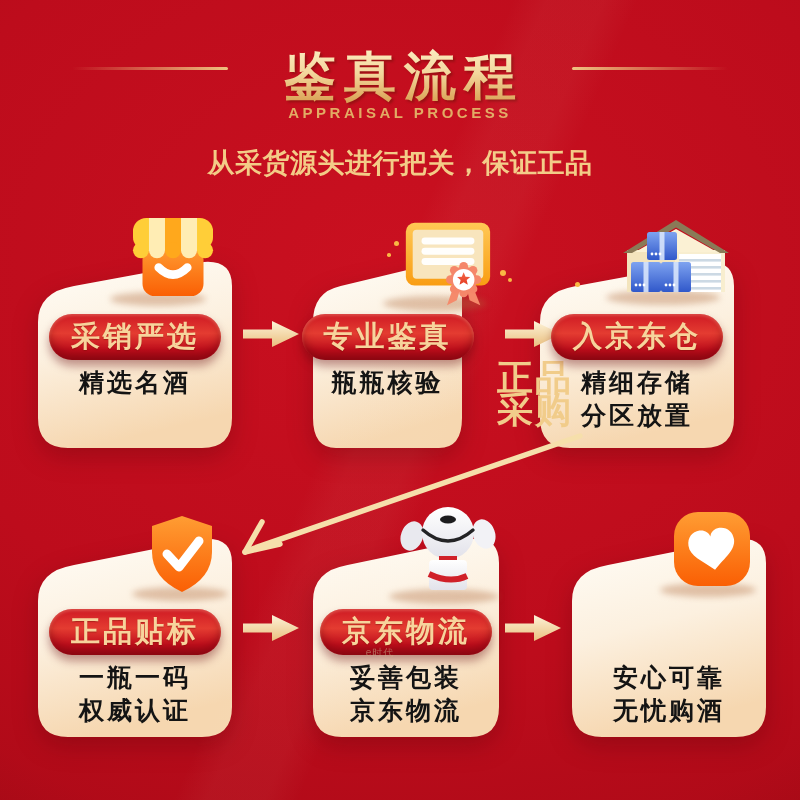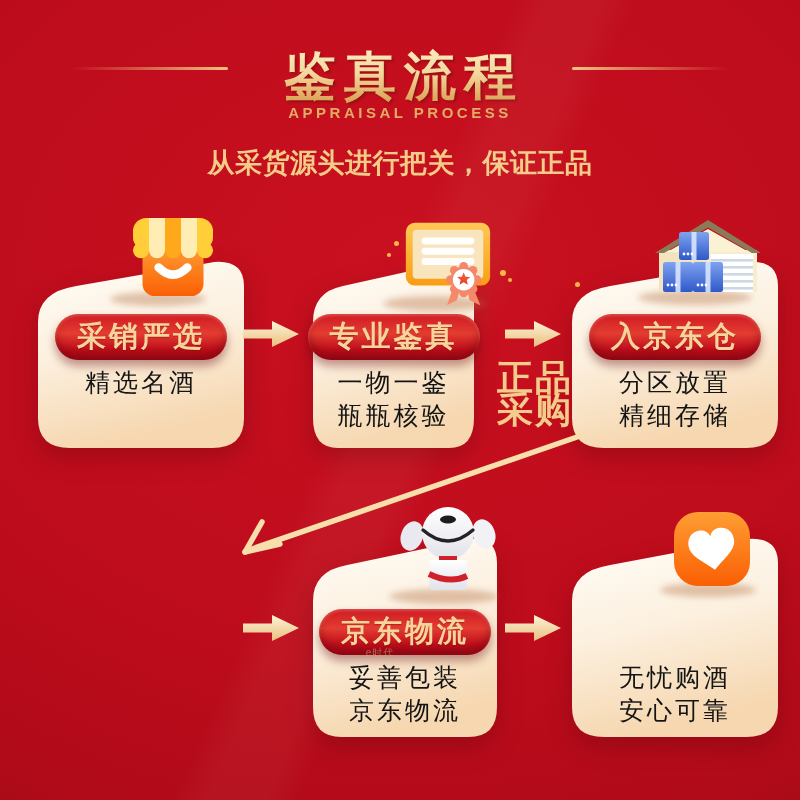--- a/index.html
+++ b/index.html
@@ -27,39 +27,39 @@
   .title-line.right{left:572px;background:linear-gradient(270deg,rgba(238,194,126,0),#eec27e);}
   .subtitle{
     position:absolute;top:104px;left:0;width:800px;text-align:center;
     font-size:15px;font-weight:700;letter-spacing:3.5px;color:#e2ab64;
   }
   .tagline{
     position:absolute;top:145px;left:0;width:800px;text-align:center;
     font-size:27px;font-weight:800;letter-spacing:.5px;color:#f3cc87;
   }
   
-  .card{position:absolute;width:194px;padding-left:12px;}
+  .card{position:absolute;width:194px;}
   .card.r1{top:258px;height:190px;}
   .card.r2{top:535px;height:202px;}
   .card-bg{position:absolute;inset:0;width:100%;height:100%;filter:drop-shadow(0 9px 12px rgba(90,4,10,.32));}
   .icon{position:absolute;z-index:3;}
   .icon-shadow{position:absolute;z-index:2;border-radius:50%;background:rgba(176,108,64,.38);filter:blur(3px);}
   .badge{
     position:absolute;left:50%;transform:translateX(-50%);z-index:4;
     height:46px;display:flex;align-items:center;padding:0 22px;border-radius:24px;
     white-space:nowrap;font-size:29px;font-weight:800;letter-spacing:3px;color:#f7d49c;
     background:linear-gradient(180deg,#cf1a24 0%,#e43c31 42%,#c00e1c 78%,#a80a17 100%);
     box-shadow:0 6px 10px rgba(100,5,10,.4), inset 0 2px 3px rgba(255,170,140,.35), inset 0 -6px 10px rgba(100,0,8,.45);
     text-shadow:0 1px 1px rgba(110,15,0,.4);
   }
   .card.r1 .badge{top:56px;}
   .card.r2 .badge{top:74px;}
   .card-text{
     position:absolute;left:0;width:100%;z-index:4;text-align:center;
-    font-size:25px;line-height:33px;font-weight:400;letter-spacing:3px;color:#141414;
+    font-size:25px;line-height:33px;font-weight:700;letter-spacing:3px;color:#141414;
   }
   .card.r1 .card-text{top:108px;}
   .card.r2 .card-text{top:126px;}
   
   .h-arrow{position:absolute;width:56px;height:34px;z-index:1;}
   .conn-label{
     position:absolute;left:497px;top:362px;width:76px;z-index:1;text-align:center;
     font-size:36px;line-height:32px;font-weight:800;letter-spacing:2px;color:#f1cc8a;
   }
   .diag{position:absolute;left:205px;top:420px;width:400px;height:150px;z-index:1;}
@@ -201,26 +201,25 @@
           <circle cx="76.5" cy="52.5" r="4.5"></circle>
         <circle cx="67" cy="62" r="13.5"></circle>
       </g>
       <circle cx="67" cy="62" r="11" fill="#ffffff"></circle>
       <polygon points="67,54.5 68.9,58.9 73.7,59.3 70.1,62.4 71.2,67.1 67,64.6 62.8,67.1 63.9,62.4 60.3,59.3 65.1,58.9" fill="url(#gStar)"></polygon>
     </svg>
     <div class="badge">
         <span>专业鉴真</span>
       </div>
     <div class="card-text">
-      <div>一物一鉴</div>
         <div>瓶瓶核验</div>
     </div>
   </div>
 
-  <div class="card r1" style="left:572px">
+  <div class="card r1" style="left:540px">
     <svg class="card-bg" viewBox="0 0 194 190" preserveAspectRatio="none">
       <path d="M30 190 L164 190 Q194 190 194 160 L194 28 Q194 2 166 4 L36 28 Q0 34 0 64 L0 160 Q0 190 30 190 Z" fill="url(#gCard)"></path>
     </svg>
     <div class="icon-shadow" style="left:66px;top:32px;width:114px;height:15px"></div>
     <svg class="icon" style="left:83px;top:-38px;width:106px;height:74px" viewBox="0 0 106 74">
       <rect x="4" y="30" width="50" height="42" fill="#f3e4bd"></rect>
       <rect x="52" y="30" width="50" height="42" fill="#f8eecf"></rect>
       <rect x="56" y="34" width="42" height="38" fill="#ffffff"></rect>
       <g fill="#ccd9e4">
         <rect x="56" y="39" width="42" height="2.6"></rect>
@@ -246,27 +245,44 @@
         <rect x="50.5" y="42" width="5" height="30" fill="#d7e4fb" opacity="0.9"></rect>
         <circle cx="43" cy="65" r="1.4" fill="#fff"></circle>
           <circle cx="47" cy="65" r="1.4" fill="#fff"></circle>
           <circle cx="51" cy="65" r="1.4" fill="#fff"></circle>
       </g>
     </svg>
     <div class="badge">
         <span>入京东仓</span>
       </div>
     <div class="card-text">
-      <div>分区放置</div>
-        <div>精细存储</div>
-    </div>
-  </div>
-
-
-  <div class="card r2" style="left:313px;width:172px">
+      <div>精细存储</div>
+        <div>分区放置</div>
+    </div>
+  </div>
+
+  <div class="card r2" style="left:38px">
+    <svg class="card-bg" viewBox="0 0 194 202" preserveAspectRatio="none">
+      <path d="M30 202 L164 202 Q194 202 194 172 L194 28 Q194 2 166 4 L36 30 Q0 36 0 66 L0 172 Q0 202 30 202 Z" fill="url(#gCard)"></path>
+    </svg>
+    <div class="icon-shadow" style="left:94px;top:52px;width:96px;height:14px"></div>
+    <svg class="icon" style="left:108px;top:-21px;width:72px;height:80px" viewBox="0 0 72 80">
+      <path d="M36 2 L66 12 V38 Q66 64 36 78 Q6 64 6 38 V12 Z" fill="url(#gOrange)"></path>
+      <path d="M21 40 L33 53 L53 27" stroke="#fff" stroke-width="9" fill="none" stroke-linecap="round" stroke-linejoin="round"></path>
+    </svg>
+    <div class="badge">
+        <span>正品贴标</span>
+      </div>
+    <div class="card-text">
+      <div>一瓶一码</div>
+        <div>权威认证</div>
+    </div>
+  </div>
+
+  <div class="card r2" style="left:313px;width:186px">
     <svg class="card-bg" viewBox="0 0 194 202" preserveAspectRatio="none">
       <path d="M30 202 L164 202 Q194 202 194 172 L194 28 Q194 2 166 4 L36 30 Q0 36 0 66 L0 172 Q0 202 30 202 Z" fill="url(#gCard)"></path>
     </svg>
     <div class="icon-shadow" style="left:76px;top:54px;width:110px;height:15px"></div>
     <svg class="icon" style="left:87px;top:-29px;width:96px;height:86px" viewBox="0 0 96 86">
       <ellipse cx="12" cy="30" rx="11" ry="15" fill="#e9e9ef" transform="rotate(20 12 30)"></ellipse>
       <ellipse cx="84" cy="28" rx="11" ry="15" fill="#f2f2f6" transform="rotate(-20 84 28)"></ellipse>
       <circle cx="48" cy="27" r="26" fill="url(#gWhite)"></circle>
       <ellipse cx="48" cy="13.5" rx="8" ry="4" fill="#1c1c1e"></ellipse>
       <path d="M23 24 Q48 46 73 24" stroke="#232325" stroke-width="3.4" fill="none" stroke-linecap="round"></path>
@@ -286,20 +302,20 @@
   <div class="card r2" style="left:572px">
     <svg class="card-bg" viewBox="0 0 194 202" preserveAspectRatio="none">
       <path d="M30 202 L164 202 Q194 202 194 172 L194 28 Q194 2 166 4 L36 30 Q0 36 0 66 L0 172 Q0 202 30 202 Z" fill="url(#gCard)"></path>
     </svg>
     <div class="icon-shadow" style="left:88px;top:48px;width:96px;height:14px"></div>
     <svg class="icon" style="left:100px;top:-23px;width:82px;height:76px" viewBox="0 0 82 76">
       <rect x="2" y="0" width="76" height="74" rx="24" fill="url(#gOrange)"></rect>
       <path d="M40 58 C28 47 17 41 17 30.5 C17 22.5 22.5 17 30 17 C35 17 39 20 40 24.5 C41 20 45 17 50 17 C57.5 17 63 22.5 63 30.5 C63 41 52 47 40 58 Z" fill="#ffffff" transform="rotate(-8 40 36)"></path>
     </svg>
     <div class="card-text">
-      <div>无忧购酒</div>
-        <div>安心可靠</div>
+      <div>安心可靠</div>
+        <div>无忧购酒</div>
     </div>
   </div>
 
   <div class="watermark">e时代</div>
 
 </div>
 
 </body></html>

